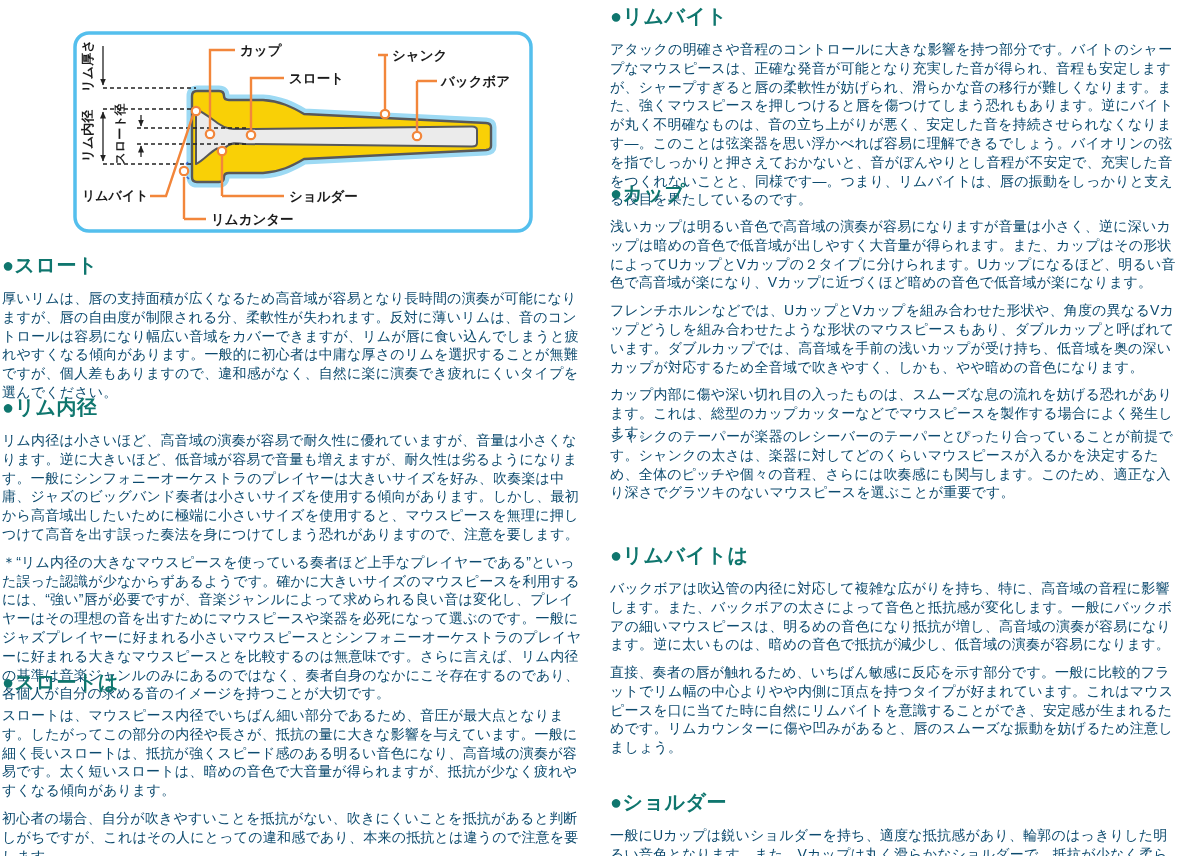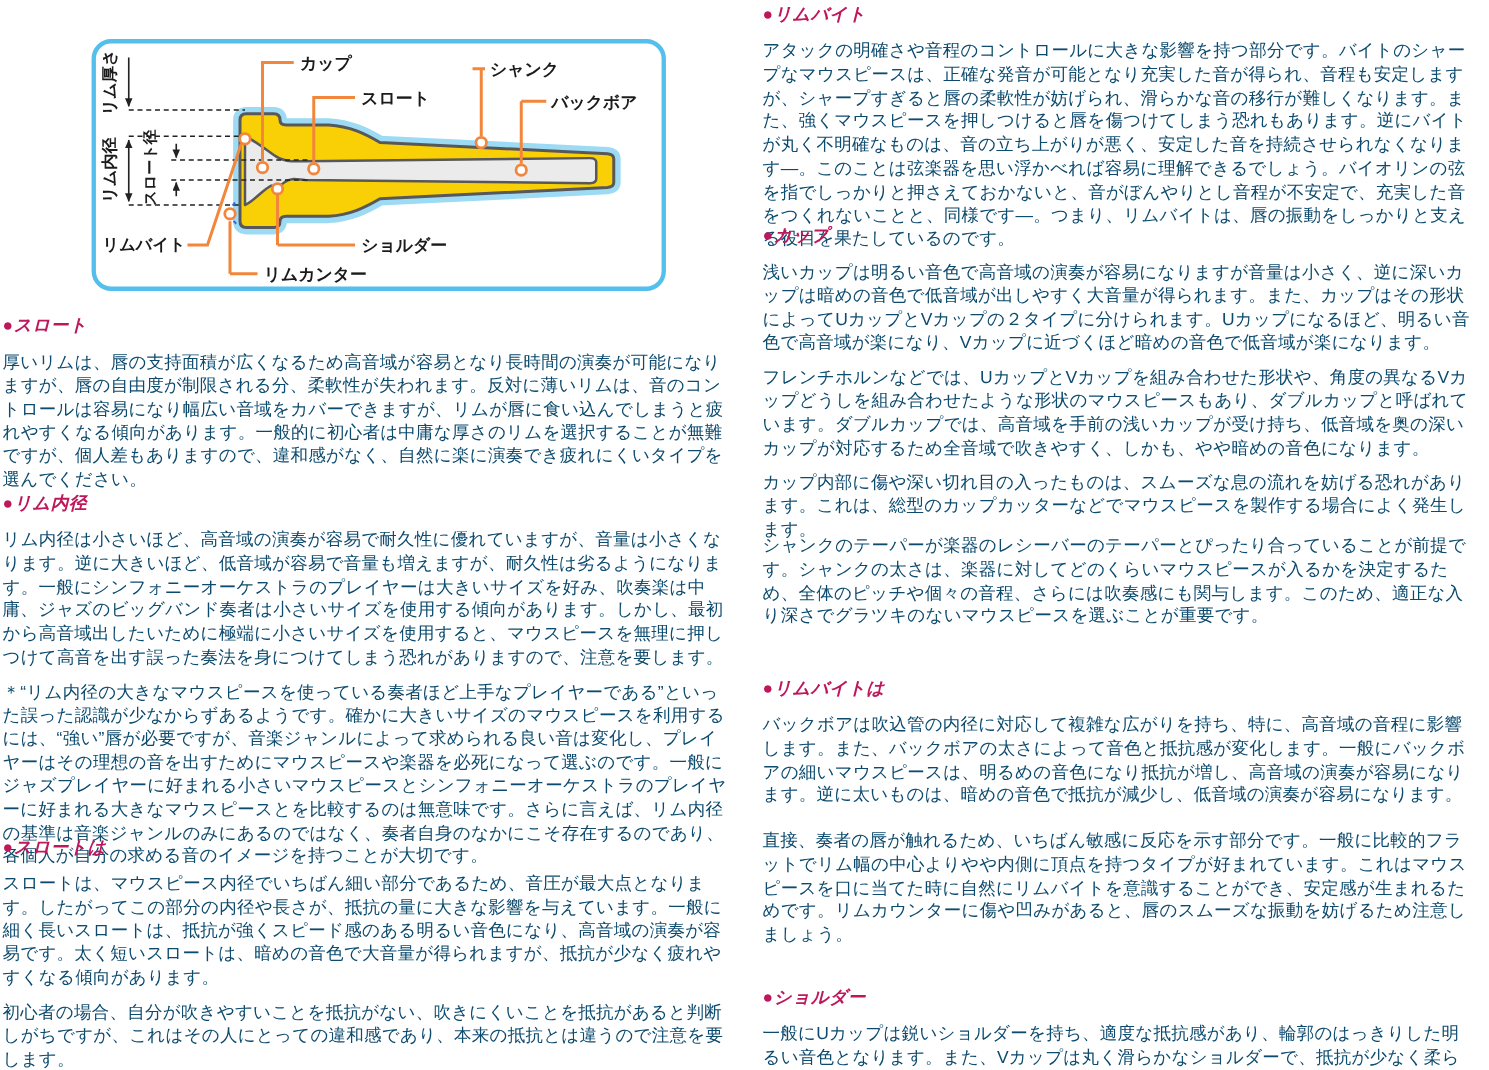--- a/index.html
+++ b/index.html
@@ -1,19 +1,19 @@
 <!DOCTYPE html>
 <html><head>
 <meta charset="utf-8">
 <style>
   html,body{margin:0;padding:0;background:#ffffff;}
   .page{position:relative;width:1191px;height:856px;background:#ffffff;overflow:hidden;
         font-family:"Liberation Sans",sans-serif;}
   .sec{position:absolute;}
-  .sec h3{font-size:14px;font-weight:bold;color:#be185d;margin:0 0 10px 0;letter-spacing:0.5px;font-style:italic;}
+  .sec h3{font-size:20px;font-weight:bold;color:#0f766e;margin:0 0 10px 0;letter-spacing:0.5px;}
   .sec p{font-size:14px;line-height:18.8px;color:#0c4a6e;margin:0 12px 9px 0;letter-spacing:0.2px;}
   .col-left{left:2px;width:592px;}
   .col-right{left:610px;width:581px;}
   .diagram{position:absolute;left:55px;top:22px;}
   .diagram text{font-family:"Liberation Sans",sans-serif;font-weight:bold;fill:#1b1b1b;}
 </style>
 </head>
 <body>
 
 <div class="page">

